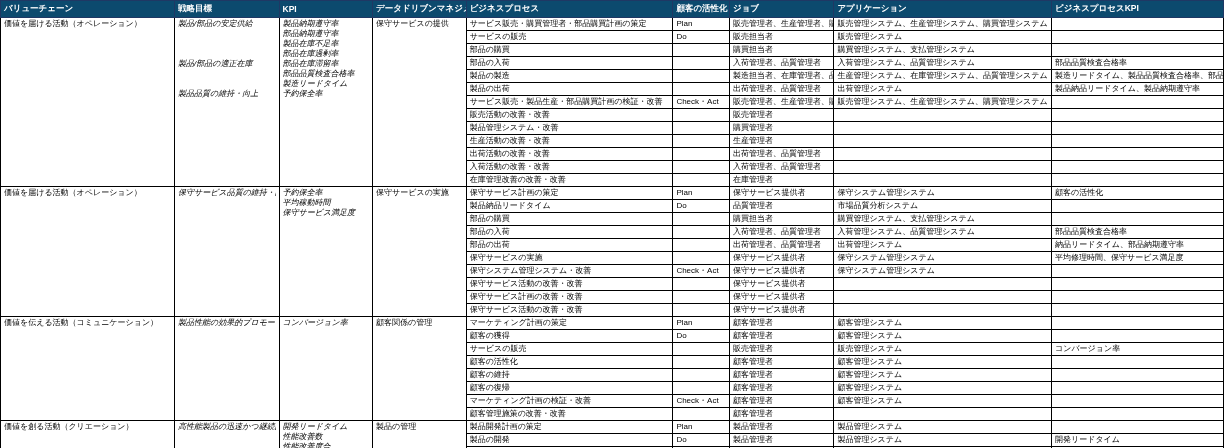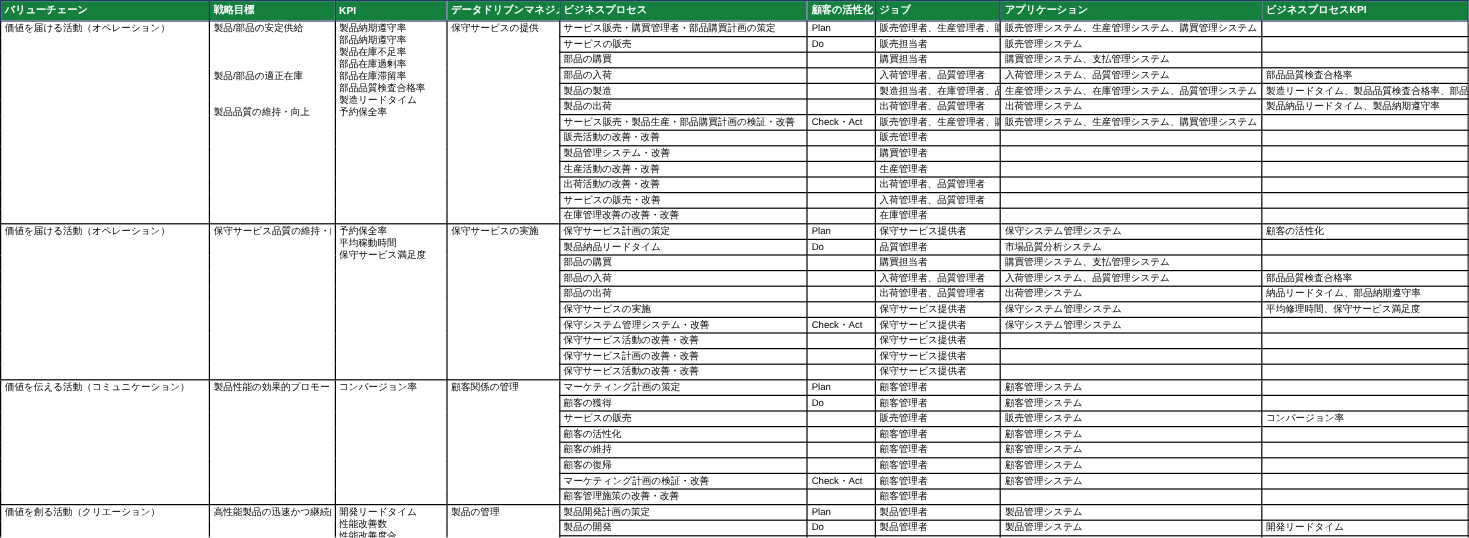--- a/index.html
+++ b/index.html
@@ -7,21 +7,21 @@
     width:1224px;height:448px;overflow:hidden;
     font-family:"Liberation Sans","DejaVu Sans",sans-serif;
     font-size:8px;color:#000;
   }
   table.matrix{
     border-collapse:collapse;
     table-layout:fixed;
     width:1224px;
   }
   table.matrix th{
-    background:#15803d;
+    background:#0c4a6e;
     color:#ffffff;
     font-weight:bold;
     font-size:8.5px;
     text-align:left;
     padding:2px 3px;
     border:1px solid #1F3864;
     height:11px;
     vertical-align:middle;
     white-space:nowrap;
     overflow:hidden;
@@ -30,21 +30,21 @@
     border:1px solid #000000;
     padding:1px 3px;
     vertical-align:top;
     font-size:8px;
     line-height:10px;
     height:10px;
     overflow:hidden;
     white-space:nowrap;
   }
   td.top{vertical-align:top;}
-  .cellline{display:block;line-height:10px;height:10px;overflow:hidden;}
+  .cellline{display:block;line-height:10px;height:10px;overflow:hidden;font-style:italic;}
   col.c0{width:160px;}
   col.c1{width:96px;}
   col.c2{width:86px;}
   col.c3{width:86px;}
   col.c4{width:190px;}
   col.c5{width:52px;}
   col.c6{width:96px;}
   col.c7{width:200px;}
   col.c8{width:158px;}
 </style>
@@ -174,21 +174,21 @@
         <td>&nbsp;</td>
       </tr>
       <tr>
         <td>出荷活動の改善・改善</td>
         <td>&nbsp;</td>
         <td>出荷管理者、品質管理者</td>
         <td>&nbsp;</td>
         <td>&nbsp;</td>
       </tr>
       <tr>
-        <td>サービスの販売・改善</td>
+        <td>入荷活動の改善・改善</td>
         <td>&nbsp;</td>
         <td>入荷管理者、品質管理者</td>
         <td>&nbsp;</td>
         <td>&nbsp;</td>
       </tr>
       <tr>
         <td>在庫管理改善の改善・改善</td>
         <td>&nbsp;</td>
         <td>在庫管理者</td>
         <td>&nbsp;</td>

